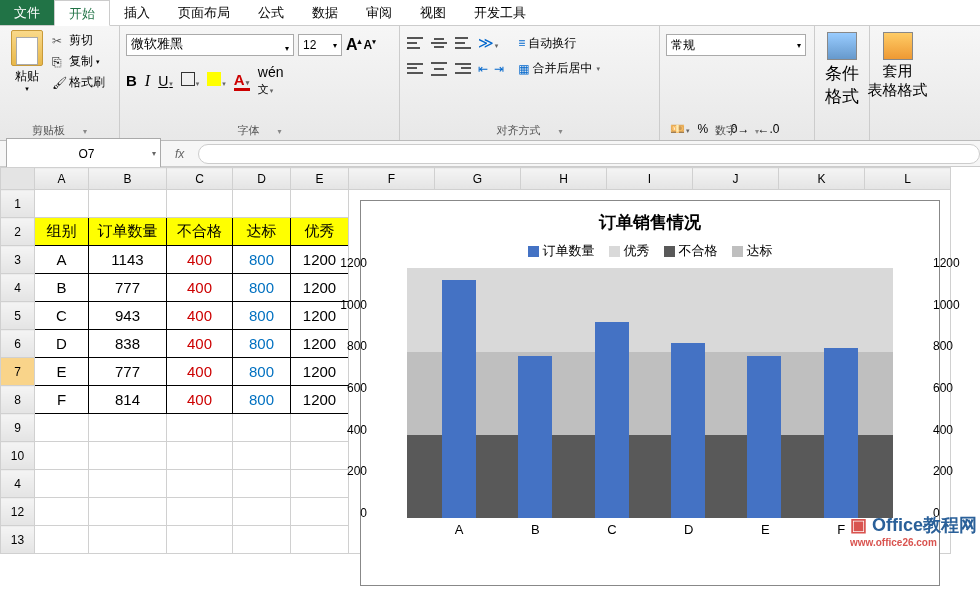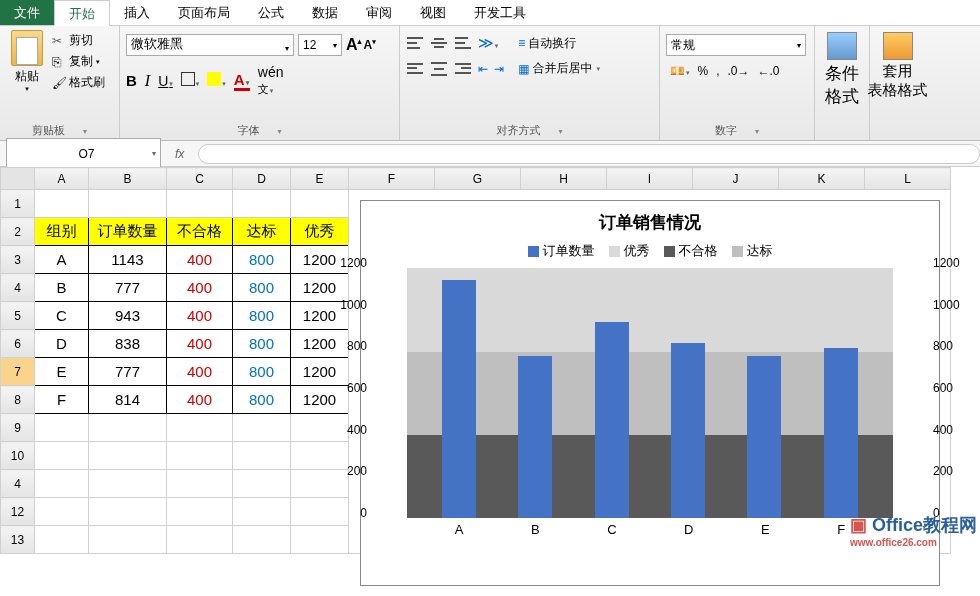--- a/index.html
+++ b/index.html
@@ -41,21 +41,21 @@
     .fill-ic{width:14px;height:14px;background:#ffff00;display:inline-block;position:relative;}
     .color-ic{width:16px;display:inline-block;color:#c00;font-weight:bold;font-size:15px;border-bottom:3px solid #c00;}
     .wen-ic{font-size:14px;}
     
     .align-group { width: 260px; }
     .align-row { display:flex; gap:6px; margin-top:4px; align-items:center;}
     .align-ic{width:18px;height:16px;display:inline-flex;flex-direction:column;justify-content:space-around;padding:1px;}
     .align-ic span{height:2px;background:#555;display:block;}
     .wrap-btn{display:flex;align-items:center;gap:3px;font-size:12px;}
     
-    .num-group { width:155px; }
+    .num-group { width:155px;justify-content:space-between; }
     .num-combo{width:140px;height:22px;border:1px solid #aaa;background:#fff;padding:2px 4px;margin-top:4px;display:flex;align-items:center;justify-content:space-between;}
     .num-row{display:flex;gap:8px;margin-top:8px;padding:0 4px;}
     
     .style-group { width:55px; display:flex; flex-direction:column; align-items:center; padding-top:6px;}
     .style-ic{width:30px;height:28px;background:linear-gradient(#9cf,#69c);border:1px solid #888;}
     
     
     .formula-bar { height: 26px; display:flex; align-items:center; border-bottom:1px solid #ccc; background:#f6f6f6;}
     .name-box{width:155px;height:32px;border:1px solid #aaa;background:#fff;margin-left:6px;padding:0 18px 0 24px;display:flex;align-items:center;justify-content:center;position:relative;}
     .name-box::after{content:"▾";position:absolute;right:4px;font-size:8px;color:#666;}

